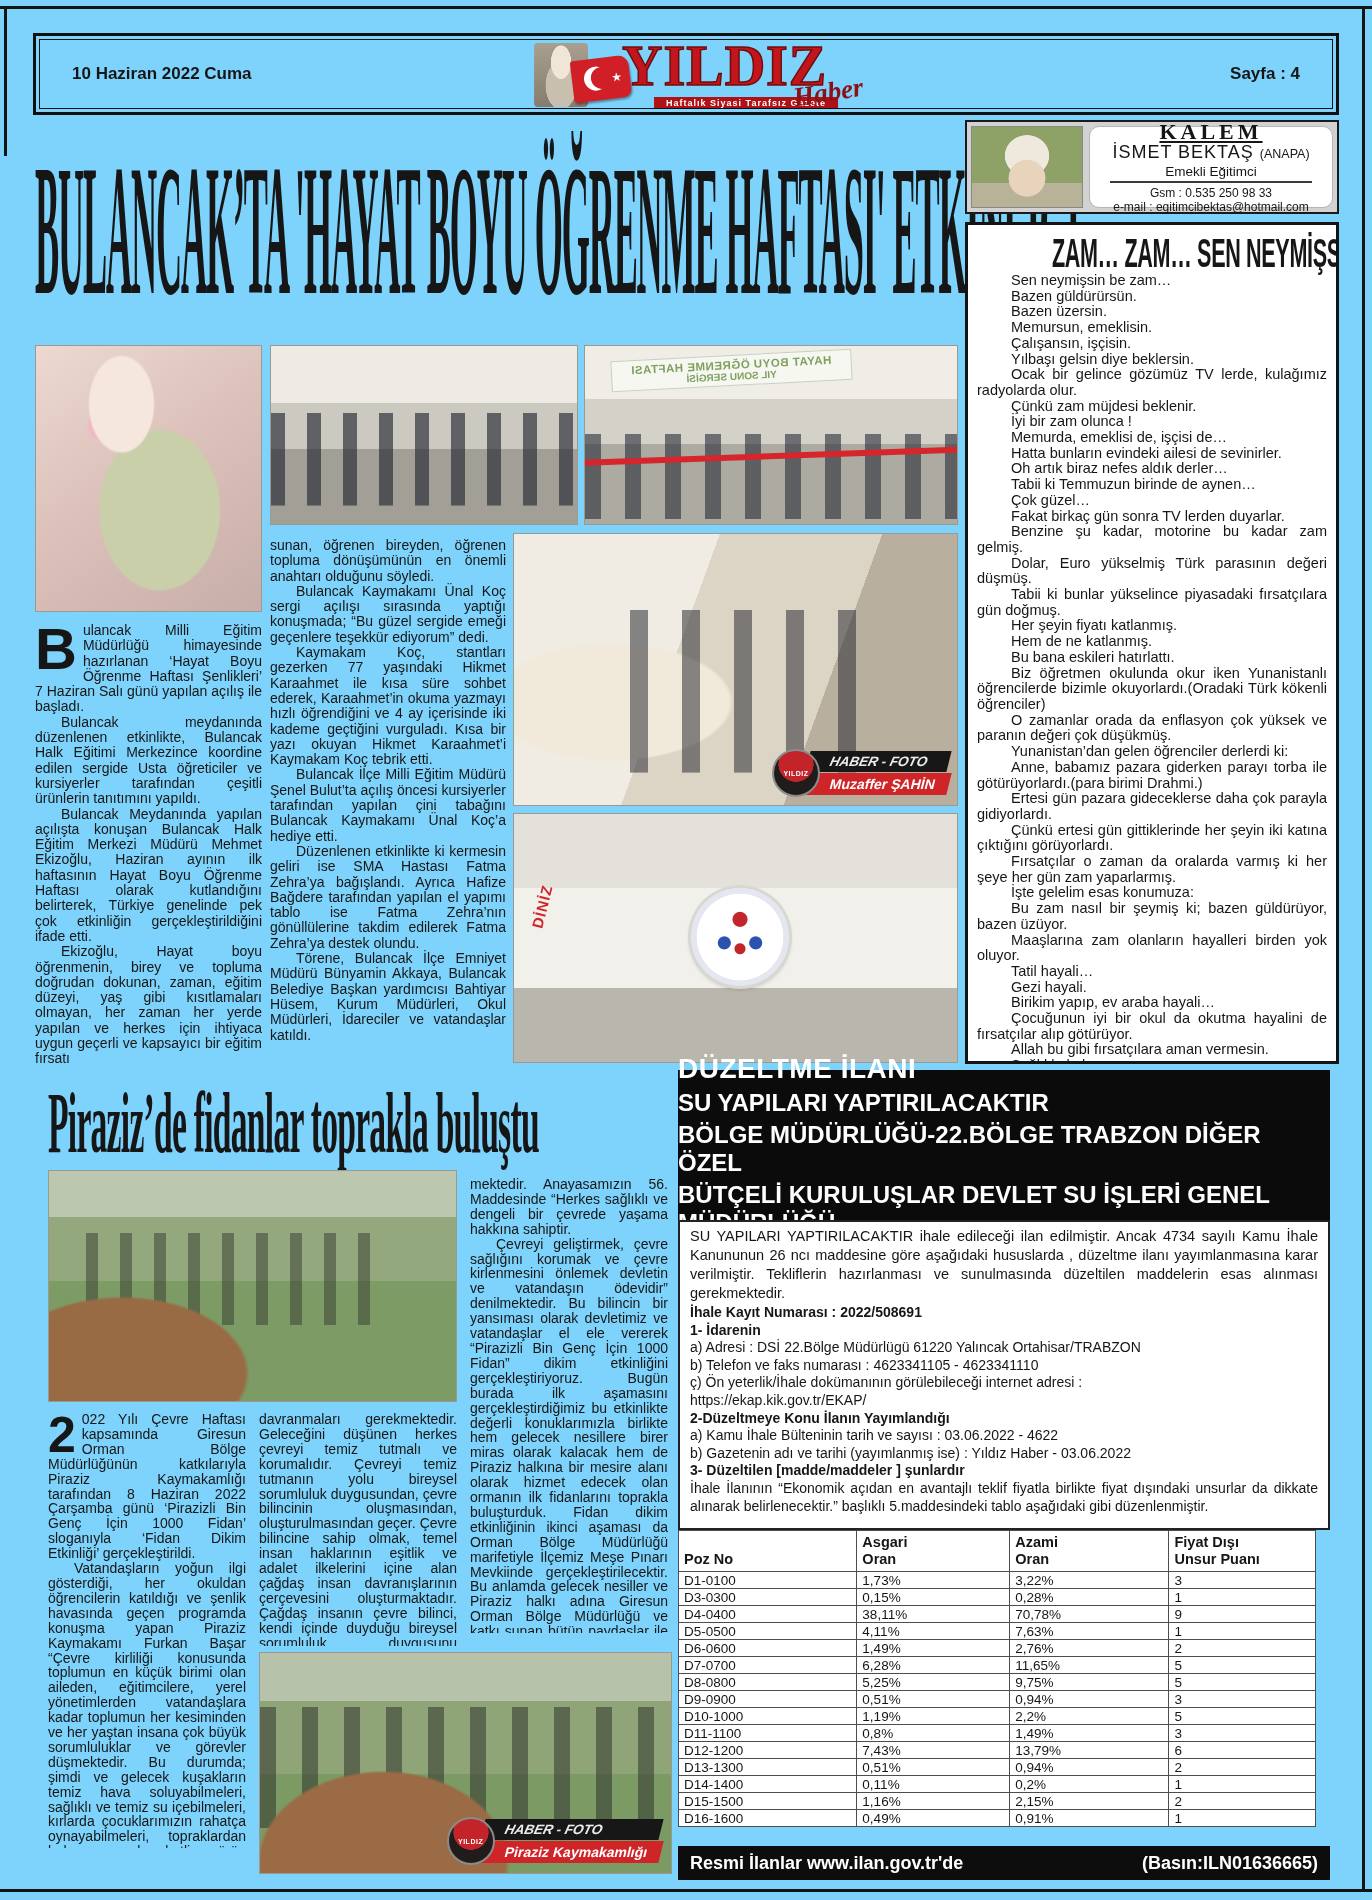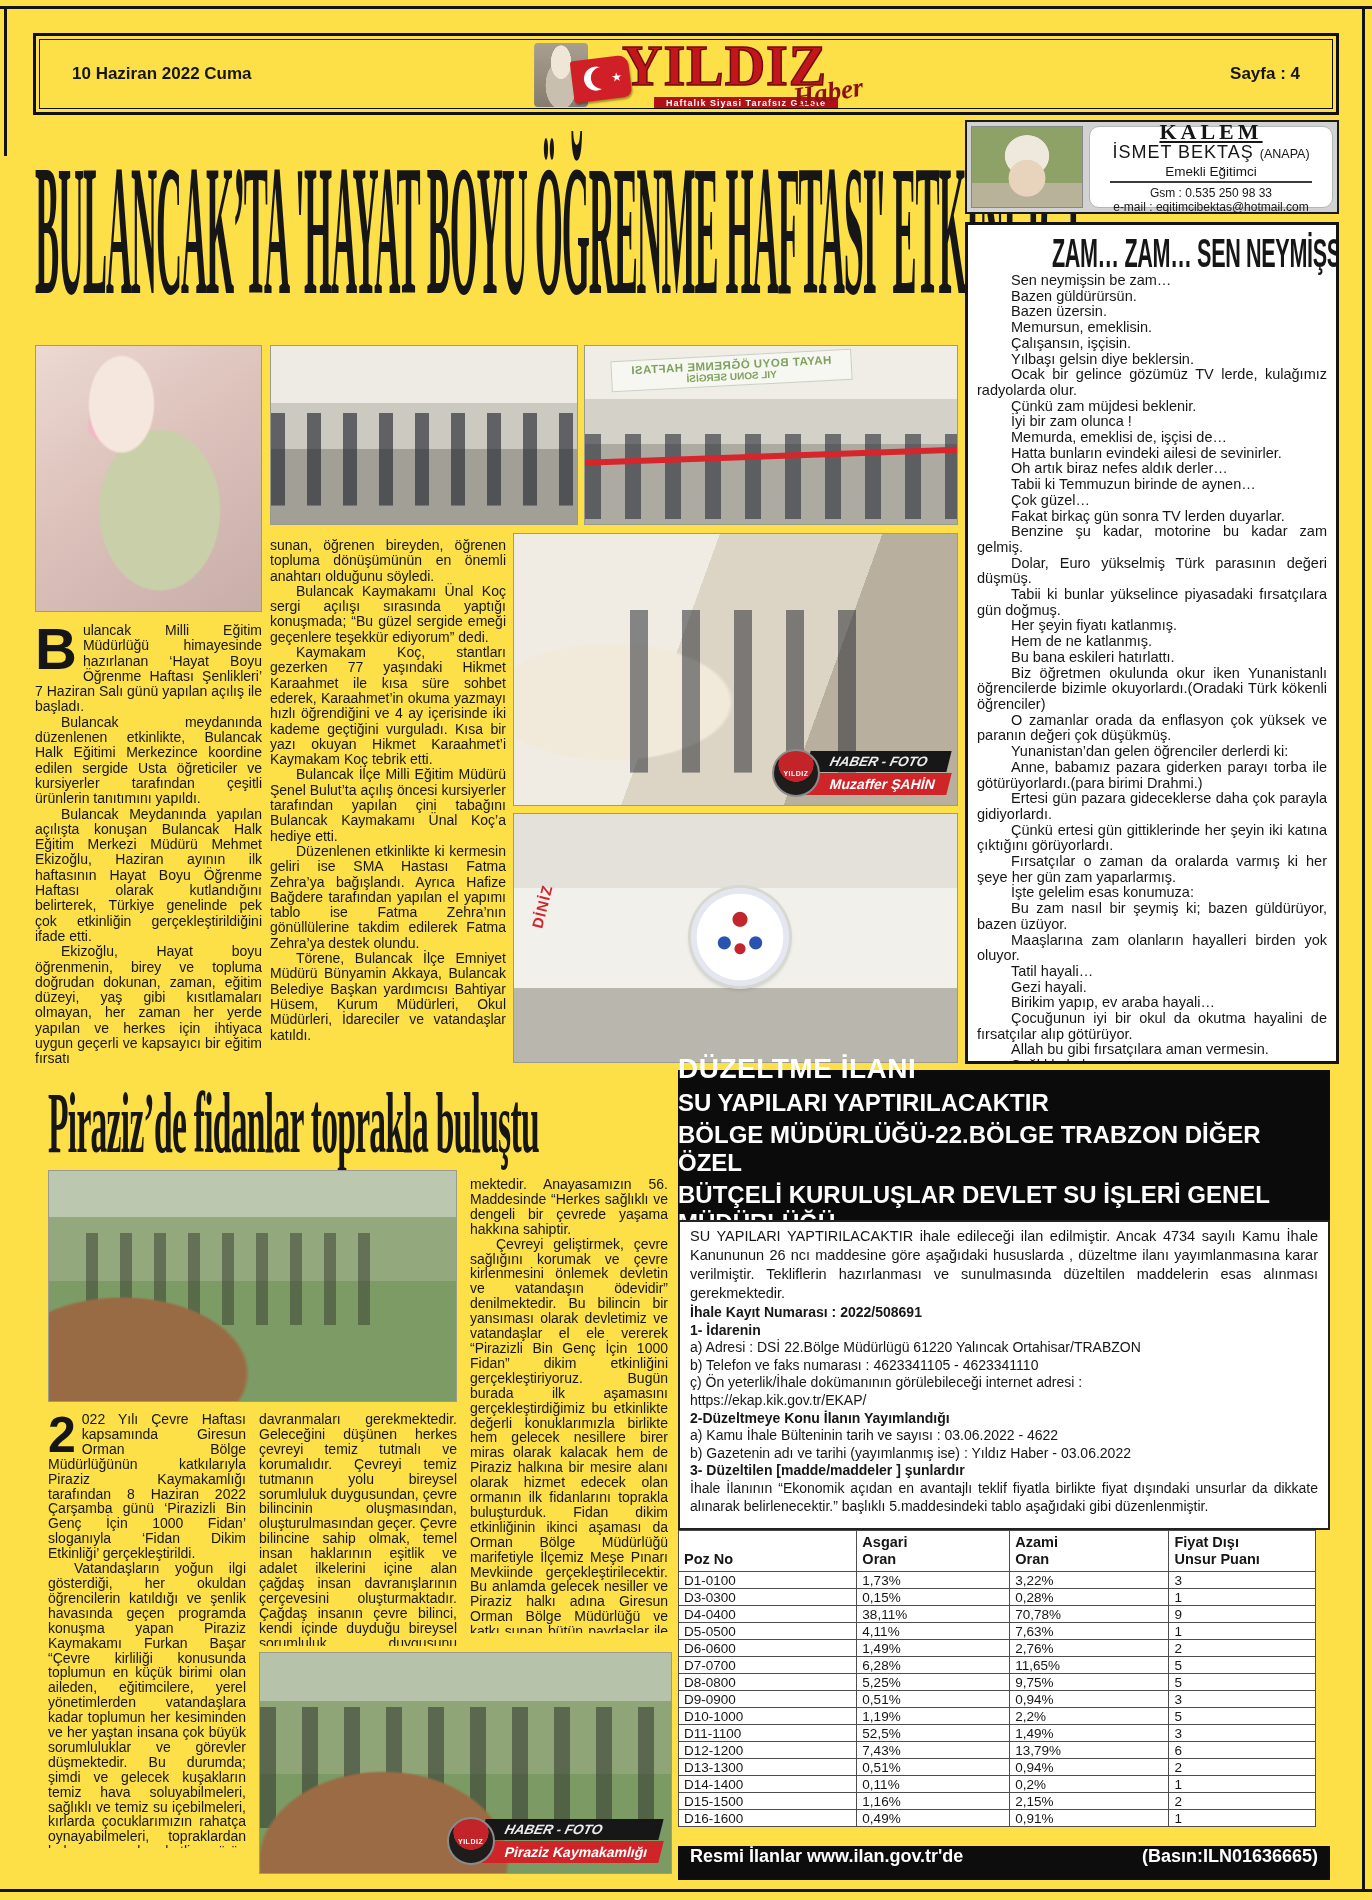--- a/index.html
+++ b/index.html
@@ -1,16 +1,16 @@
 <!DOCTYPE html>
 <html lang="tr"><head>
 <meta charset="utf-8">
 <style>
   html,body{margin:0;padding:0;background:#e9e9e9;}
-  #page{position:relative;width:1372px;height:1900px;background:#fde047;margin:0 auto;
+  #page{position:relative;width:1372px;height:1900px;background:#7dd3fc;margin:0 auto;
         font-family:"Liberation Sans",sans-serif;color:#161616;overflow:hidden;}
   
   .frame{position:absolute;background:#141414;}
   #frame-top{left:0;top:6px;width:1372px;height:3px;}
   #frame-bottom{left:0;top:1889px;width:1372px;height:3px;}
   #frame-right{left:1362px;top:6px;width:3px;height:1886px;}
   #frame-left{left:4px;top:6px;width:3px;height:150px;}
 
   
   #header-box{position:absolute;left:33px;top:33px;width:1306px;height:82px;border:3px solid #101010;box-sizing:border-box;}
@@ -148,21 +148,21 @@
       box-sizing:border-box;padding:5px 10px;overflow:hidden;background:#fff;}
   #ilan-intro{font-size:14.5px;line-height:19px;text-align:justify;margin:0 0 1px;}
   .ilan-line{font-size:14px;line-height:17.6px;text-align:justify;}
   .ilan-line[data-style="bold"]{font-weight:bold;}
   #ptable{position:absolute;left:678px;top:1530px;width:638px;border-collapse:collapse;background:#fff;}
   #ptable th,#ptable td{border:1px solid #4d4d4d;padding:0 5px;text-align:left;}
   #ptable th{font-size:14.5px;font-weight:bold;vertical-align:bottom;line-height:17px;padding:3px 5px;}
   #ptable td{font-size:13.5px;height:16px;line-height:15px;}
   #ptable .c0{width:28%;} #ptable .c1{width:24%;} #ptable .c2{width:25%;} #ptable .c3{width:23%;}
   #ilan-footer{position:absolute;left:678px;top:1846px;width:652px;height:34px;background:#0d0d0d;color:#fff;
-      box-sizing:border-box;display:flex;justify-content:space-between;align-items:flex-start;padding:0 12px;
+      box-sizing:border-box;display:flex;justify-content:space-between;align-items:center;padding:0 12px;
       font-weight:bold;font-size:18px;}
 </style>
 </head>
 <body>
 
 <div id="page">
   <div class="frame" id="frame-top"></div>
   <div class="frame" id="frame-bottom"></div>
   <div class="frame" id="frame-right"></div>
   <div class="frame" id="frame-left"></div>
@@ -434,21 +434,21 @@
 
         <tr>
           <td>D10-1000</td>
           <td>1,19%</td>
           <td>2,2%</td>
           <td>5</td>
         </tr>
 
         <tr>
           <td>D11-1100</td>
-          <td>52,5%</td>
+          <td>0,8%</td>
           <td>1,49%</td>
           <td>3</td>
         </tr>
 
         <tr>
           <td>D12-1200</td>
           <td>7,43%</td>
           <td>13,79%</td>
           <td>6</td>
         </tr>

